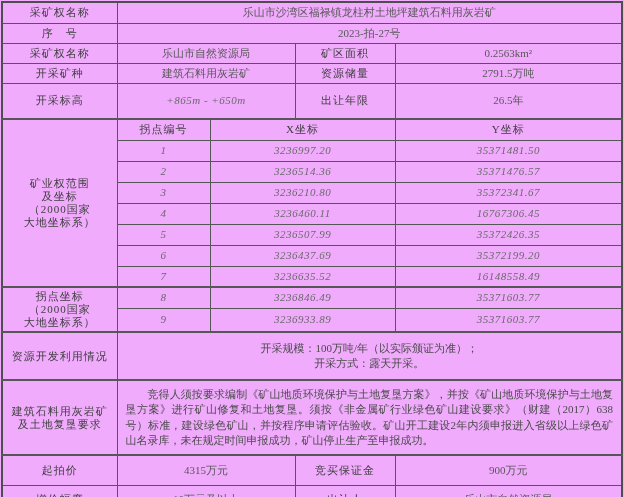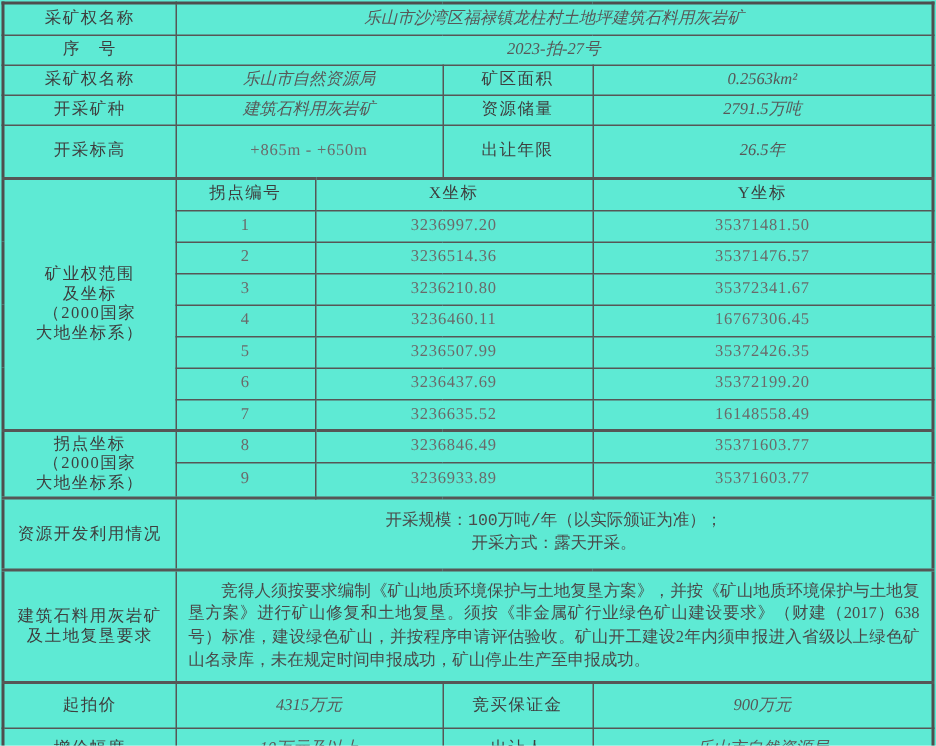--- a/index.html
+++ b/index.html
@@ -3,21 +3,21 @@
 <meta charset="utf-8">
 <style>
   html,body{margin:0;padding:0;}
   body{
     width:624px;height:497px;
     background:#fbfbf9;
     font-family:"Liberation Serif","DejaVu Serif",serif;
     color:#454545;
     overflow:hidden;
   }
-  .page{position:relative;width:624px;height:497px;background:#5eead4;}
+  .page{position:relative;width:624px;height:497px;background:#f0abfc;}
   table.doc-table{
     position:absolute;left:1px;top:1px;
     width:621px;
     border-collapse:collapse;
     table-layout:fixed;
     border:2px solid #4e4e4e;
   }
   td{
     border:1px solid #565656;
     font-size:11px;
@@ -25,33 +25,33 @@
     padding:1px 3px;
     text-align:center;
     vertical-align:middle;
     overflow:hidden;
   }
   td.lbl{
     color:#3e3e3e;
     letter-spacing:1px;
     white-space:pre-line;
   }
-  td.val{color:#585858;font-style:italic;}
-  td.num{color:#6a6a6a;letter-spacing:0.5px;}
+  td.val{color:#585858;}
+  td.num{color:#6a6a6a;letter-spacing:0.5px;font-style:italic;}
   td.multiline{white-space:pre-line;}
   td.para{
     text-align:justify;
     text-indent:2em;
     padding:3px 8px 3px 8px;
     line-height:15.5px;
     color:#4a4a4a;
     white-space:normal;
     margin-top:44px;
   }
-  td.center2{white-space:pre-line;line-height:15px;color:#4a4a4a;font-family:Liberation Mono, monospace;}
+  td.center2{white-space:pre-line;line-height:15px;color:#4a4a4a;}
   tr.secline td{border-top-width:2px;}
 </style>
 </head>
 <body>
 
 <div class="page">
   <table class="doc-table">
     <colgroup>
       <col style="width:115px">
         <col style="width:93px">

